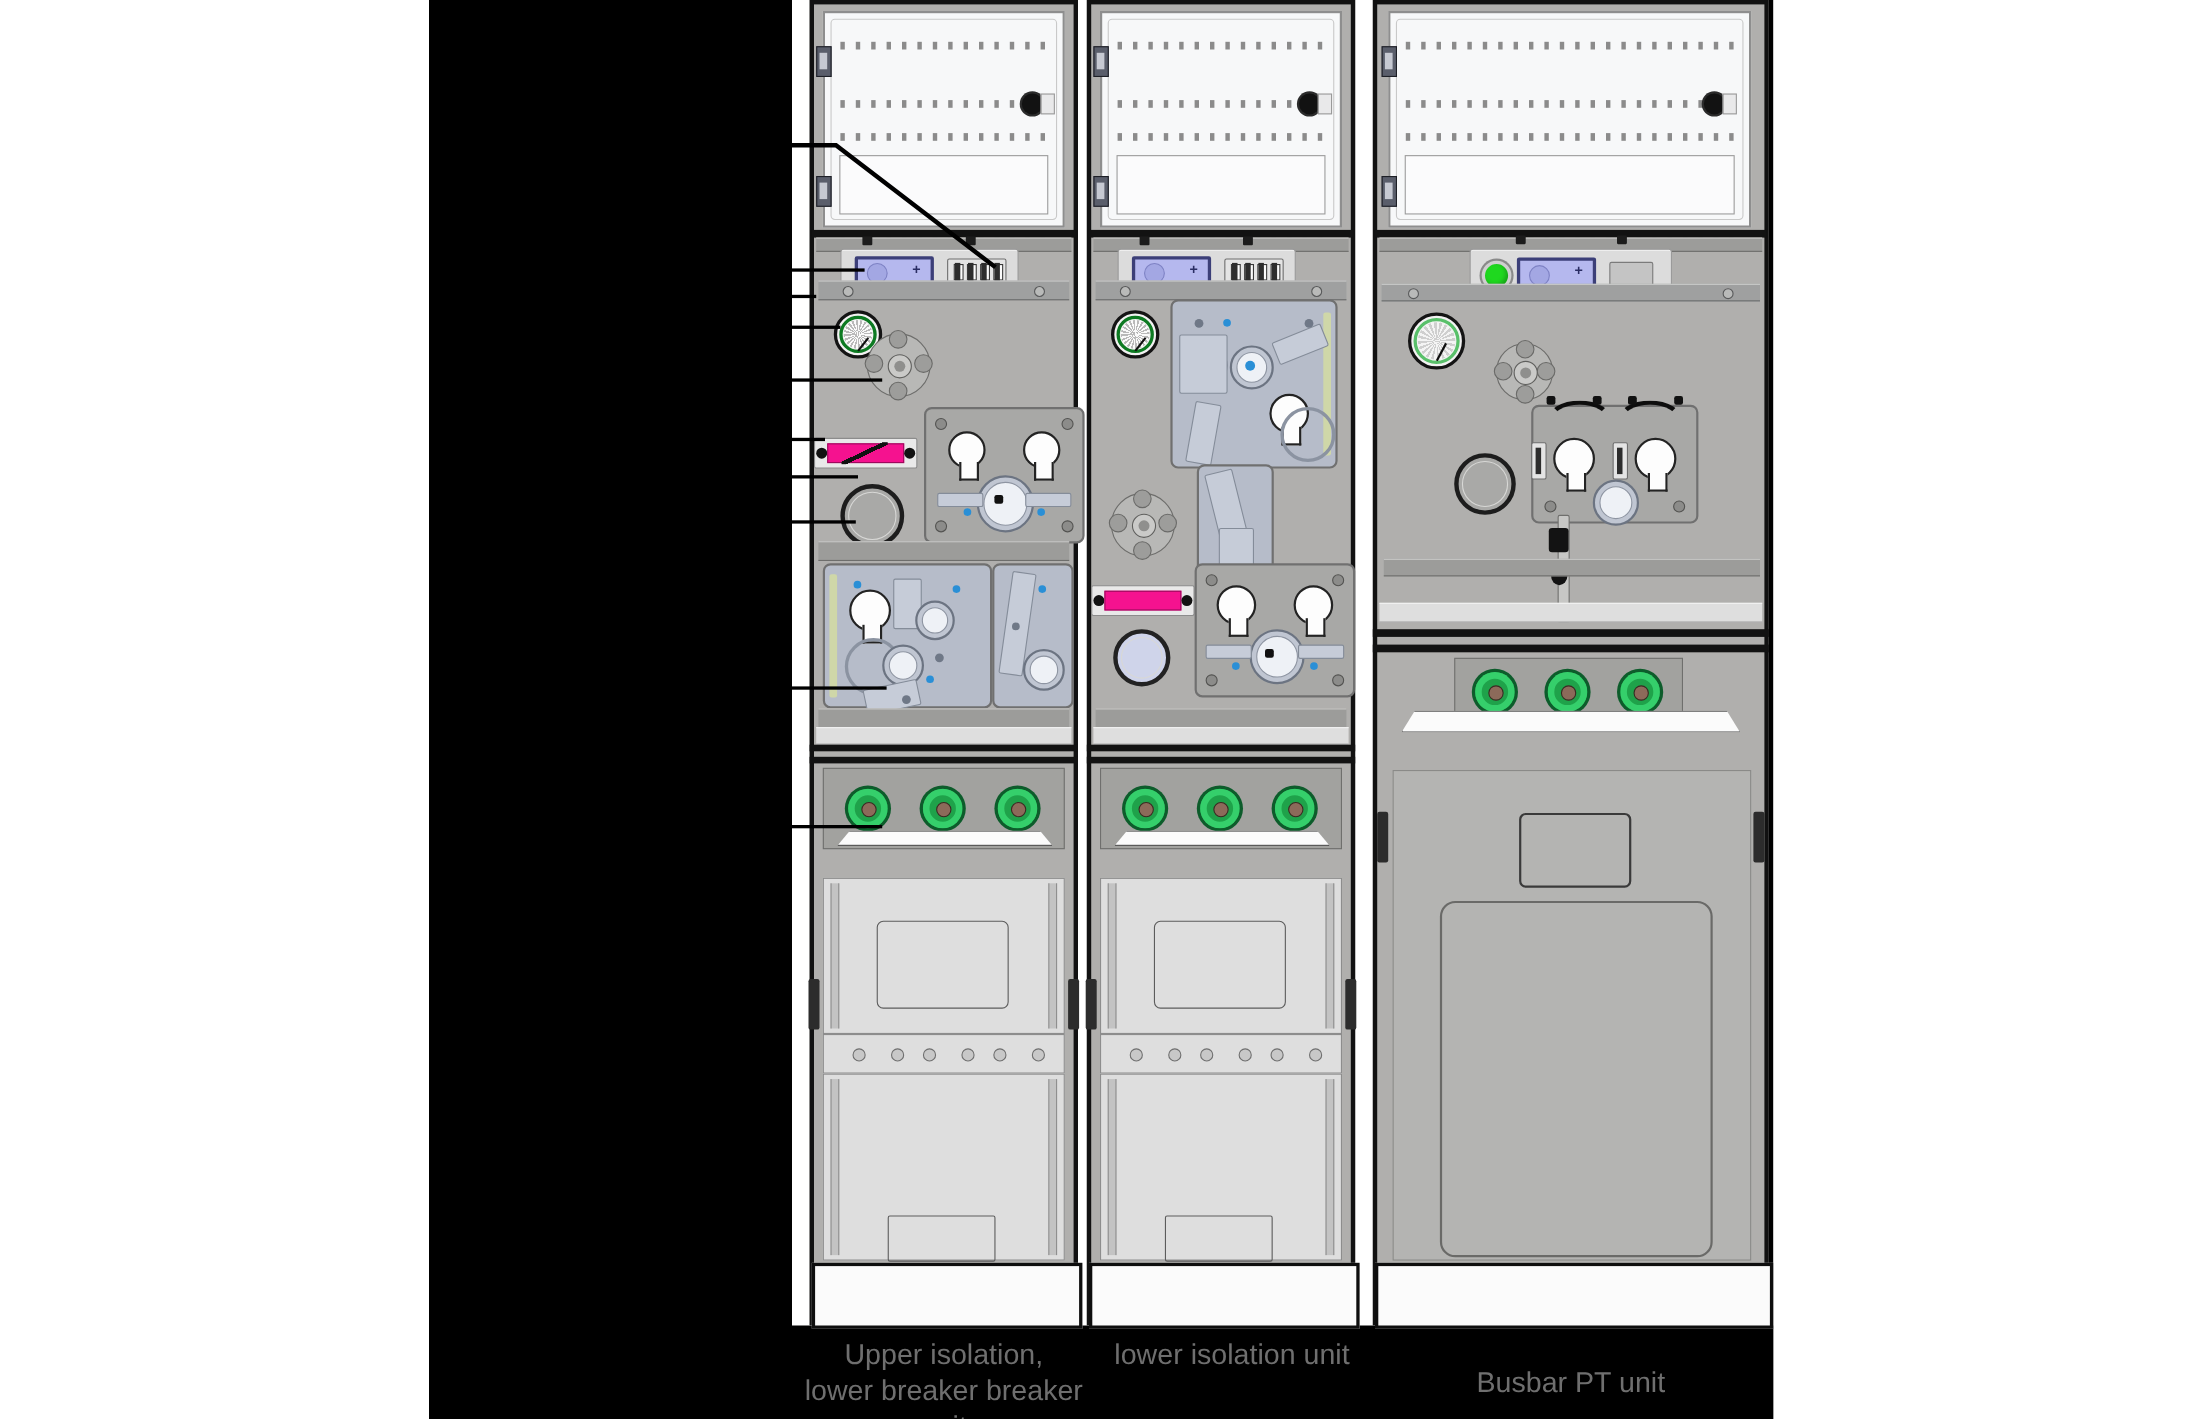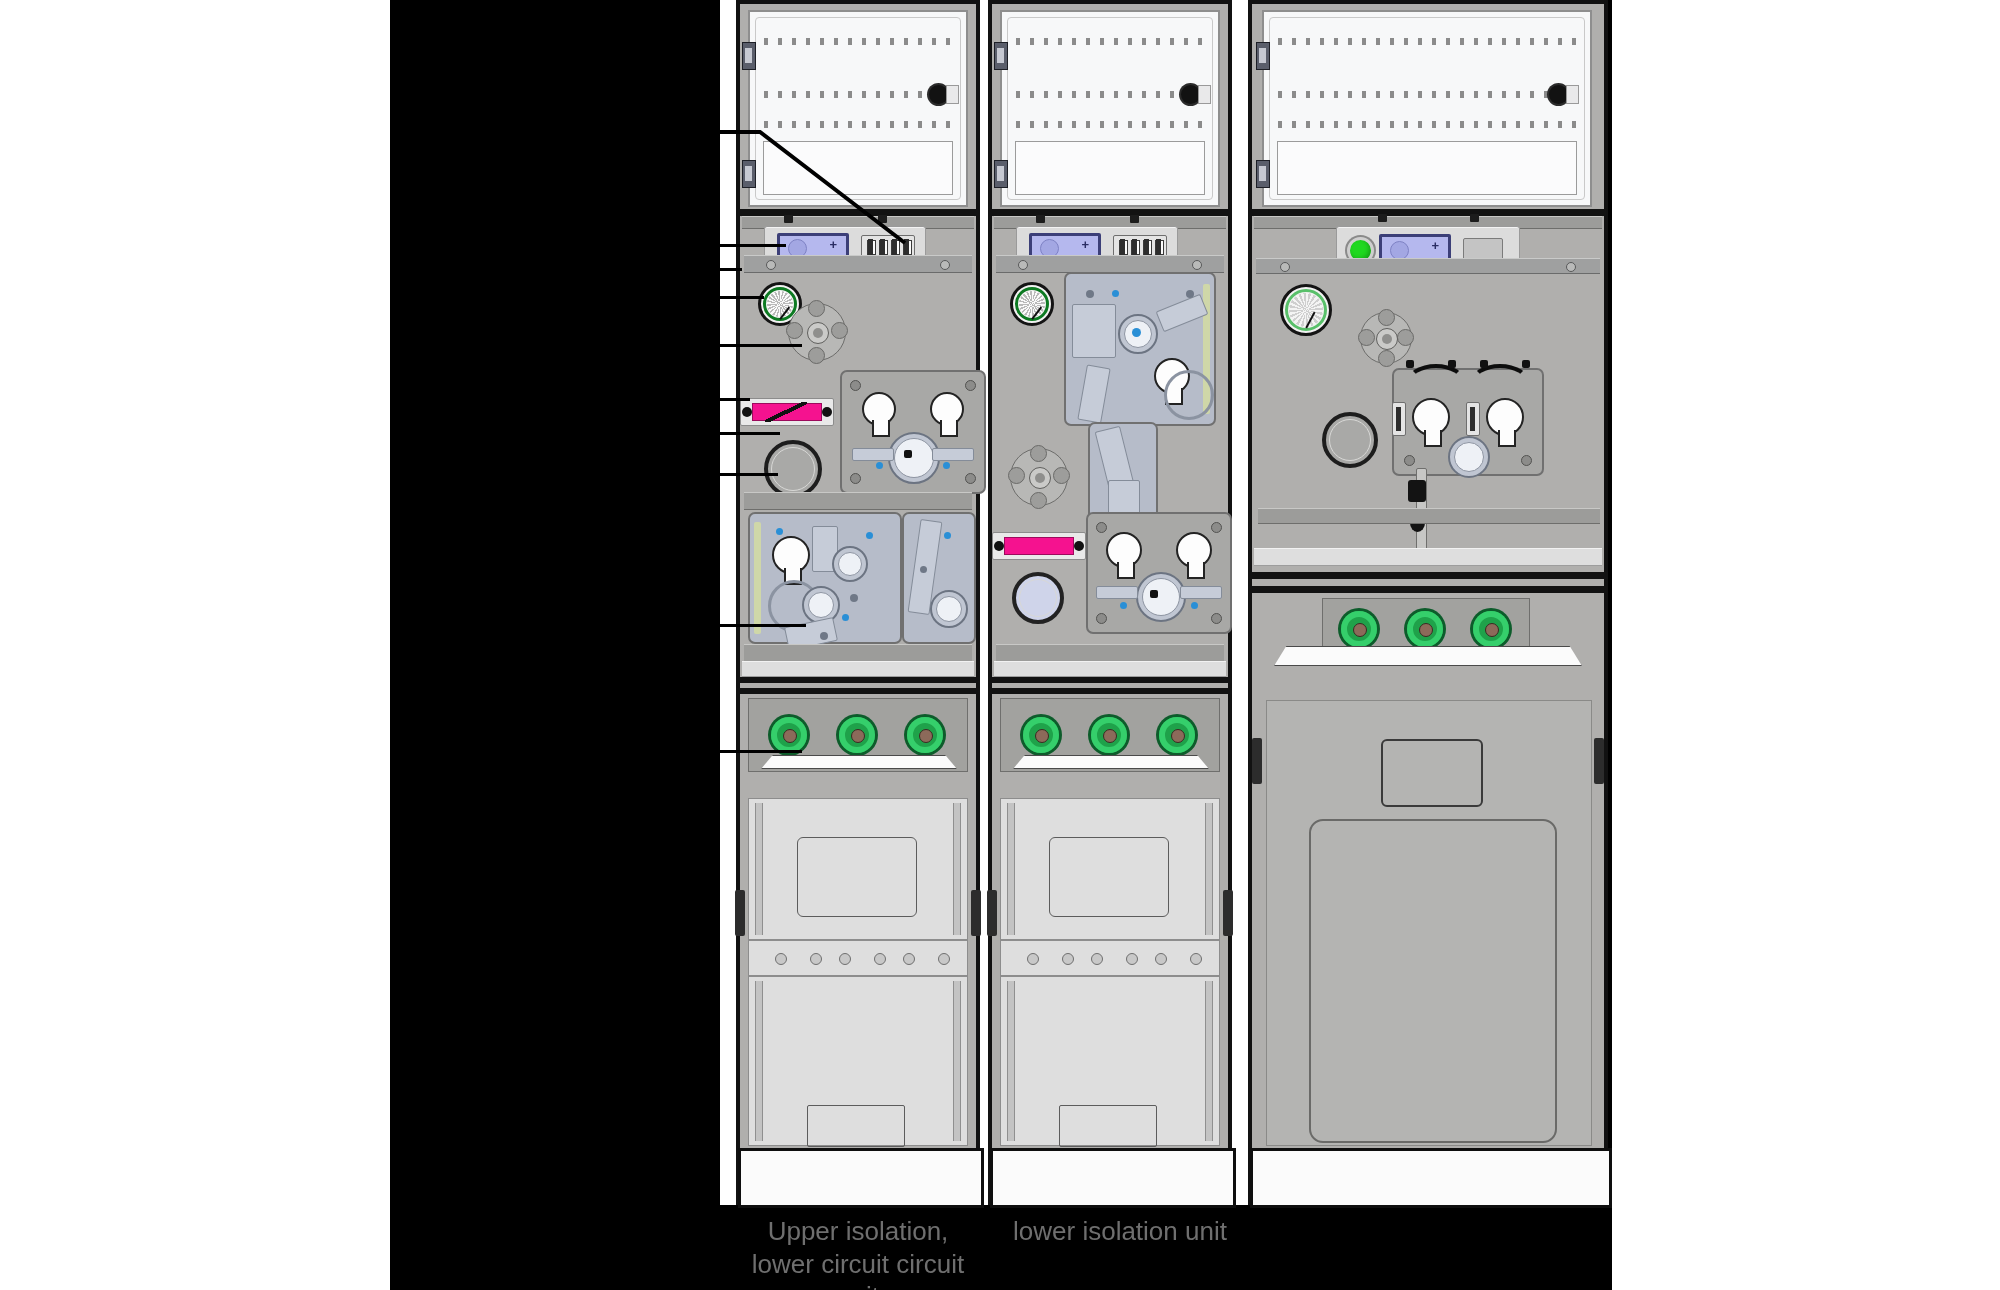--- a/index.html
+++ b/index.html
@@ -878,20 +878,23 @@
   <div class="leader" style="left:716px;top:296px;width:48px;"></div>
   <div class="leader" style="left:716px;top:344px;width:86px;"></div>
   <div class="leader" style="left:716px;top:398px;width:34px;"></div>
   <div class="leader" style="left:716px;top:432px;width:64px;"></div>
   <div class="leader" style="left:716px;top:473px;width:62px;"></div>
   <div class="leader" style="left:716px;top:624px;width:90px;"></div>
   <div class="leader" style="left:716px;top:750px;width:86px;"></div>
 
   <div class="caption" style="left:720px;top:1215px;width:276px;">
     <div>Upper isolation,</div>
-    <div>lower circuit circuit</div>
+    <div>lower breaker breaker</div>
     <div>unit</div>
   </div>
   <div class="caption" style="left:1000px;top:1215px;width:240px;">
     <div>lower isolation unit</div>
   </div>
+  <div class="caption" style="left:1248px;top:1240px;width:360px;">
+    <div>Busbar PT unit</div>
+  </div>
 
 </div>
 
 </body></html>

